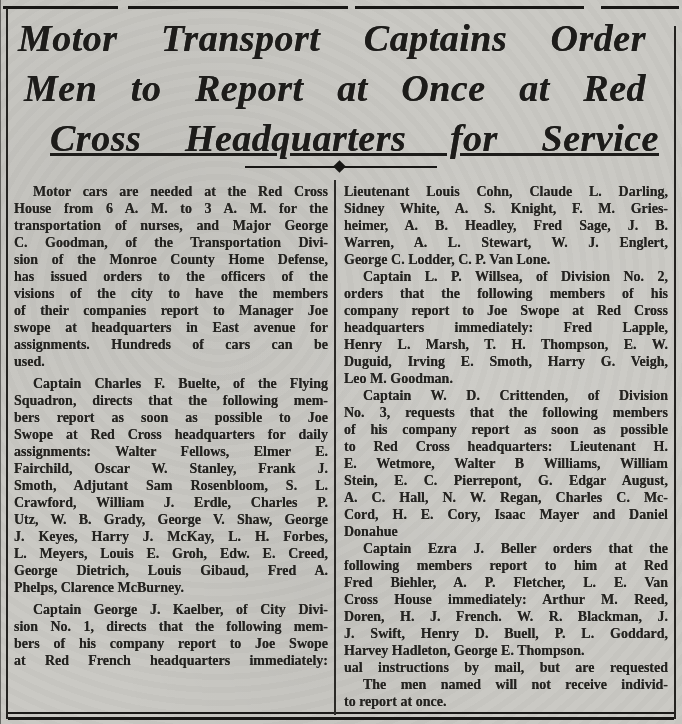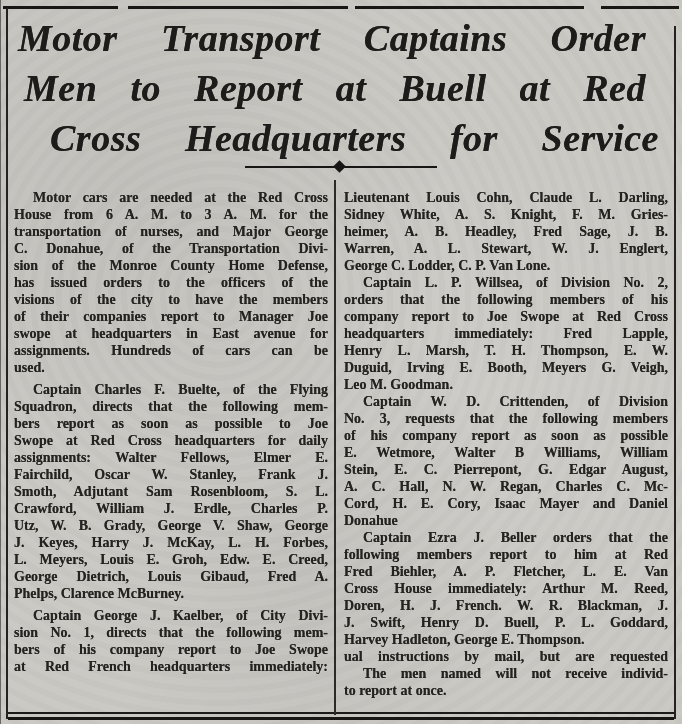--- a/index.html
+++ b/index.html
@@ -36,32 +36,32 @@
   
   .headline{position:absolute;top:13px;left:8px;right:8px;}
   .hl-line{
     font-style:italic;font-weight:700;font-size:38px;line-height:50px;
     letter-spacing:.5px;white-space:nowrap;
     text-align:justify;text-align-last:justify;
     text-shadow:0 0 .6px rgba(10,10,10,.75);
   }
   .hl-0{padding-left:10px;padding-right:28px;font-style:italic;}
   .hl-1{padding-left:16px;padding-right:28px;}
-  .hl-2{padding-left:42px;padding-right:15px;}
+  .hl-2{padding-left:42px;padding-right:15px;text-decoration:underline;}
 
   
   .ornament{position:absolute;left:245px;top:160px;width:192px;height:14px;}
   .ornament .bar{position:absolute;left:0;right:0;top:6px;height:2px;background:#17161 4;background:#171614;}
   .ornament .diamond{
     position:absolute;left:90px;top:2px;width:9px;height:9px;background:#171614;
     transform:rotate(45deg);
   }
 
   
-  .column{position:absolute;top:189px;}
+  .column{position:absolute;top:183px;}
   .column-left{left:14px;width:314px;}
   .column-right{left:344px;width:324px;}
   .paragraph{margin:0 0 5px 0;}
   .column-right .paragraph{margin-bottom:0;}
   .text-line{
     font-size:14px;font-weight:700;line-height:17px;
     color:#242320;
     text-align:justify;text-align-last:justify;
     text-shadow:0 0 .5px rgba(20,19,17,.6);
     white-space:nowrap;overflow:visible;
@@ -76,35 +76,35 @@
   <div class="top-rule"></div>
   <div class="left-edge"></div>
   <div class="left-rule"></div>
   <div class="right-rule"></div>
   <div class="bottom-rule-a"></div>
   <div class="bottom-rule-b"></div>
   <div class="column-divider"></div>
 
   <div class="headline">
       <div class="hl-line hl-0">Motor Transport Captains Order</div>
-      <div class="hl-line hl-1">Men to Report at Buell at Red</div>
+      <div class="hl-line hl-1">Men to Report at Once at Red</div>
       <div class="hl-line hl-2">Cross Headquarters for Service</div>
     </div>
 
   <div class="ornament">
     <div class="bar"></div>
     <div class="diamond"></div>
   </div>
 
   <div class="column column-left">
       <div class="paragraph">
         <div class="text-line indent">Motor cars are needed at the Red Cross</div>
         <div class="text-line">House from 6 A. M. to 3 A. M. for the</div>
         <div class="text-line">transportation of nurses, and Major George</div>
-        <div class="text-line">C. Donahue, of the Transportation Divi-</div>
+        <div class="text-line">C. Goodman, of the Transportation Divi-</div>
         <div class="text-line">sion of the Monroe County Home Defense,</div>
         <div class="text-line">has issued orders to the officers of the</div>
         <div class="text-line">visions of the city to have the members</div>
         <div class="text-line">of their companies report to Manager Joe</div>
         <div class="text-line">swope at headquarters in East avenue for</div>
         <div class="text-line">assignments.  Hundreds of cars can be</div>
         <div class="text-line last">used.</div>
       </div>
       <div class="paragraph">
         <div class="text-line indent">Captain Charles F. Buelte, of the Flying</div>
@@ -135,27 +135,28 @@
         <div class="text-line">heimer, A. B. Headley, Fred Sage, J. B.</div>
         <div class="text-line">Warren, A. L. Stewart, W. J. Englert,</div>
         <div class="text-line last">George C. Lodder, C. P. Van Lone.</div>
       </div>
       <div class="paragraph">
         <div class="text-line indent">Captain L. P. Willsea, of Division No. 2,</div>
         <div class="text-line">orders that the following members of his</div>
         <div class="text-line">company report to Joe Swope at Red Cross</div>
         <div class="text-line">headquarters immediately: Fred Lapple,</div>
         <div class="text-line">Henry L. Marsh, T. H. Thompson, E. W.</div>
-        <div class="text-line">Duguid, Irving E. Booth, Meyers G. Veigh,</div>
+        <div class="text-line">Duguid, Irving E. Smoth, Harry G. Veigh,</div>
         <div class="text-line last">Leo M. Goodman.</div>
       </div>
       <div class="paragraph">
         <div class="text-line indent">Captain W. D. Crittenden,  of Division</div>
         <div class="text-line">No. 3, requests that the following members</div>
         <div class="text-line">of his company report as soon as possible</div>
+        <div class="text-line">to Red Cross headquarters: Lieutenant H.</div>
         <div class="text-line">E. Wetmore, Walter B Williams, William</div>
         <div class="text-line">Stein, E. C. Pierrepont, G. Edgar August,</div>
         <div class="text-line">A. C. Hall, N. W. Regan, Charles C. Mc-</div>
         <div class="text-line">Cord, H. E. Cory, Isaac Mayer and Daniel</div>
         <div class="text-line last">Donahue</div>
       </div>
       <div class="paragraph">
         <div class="text-line indent">Captain Ezra J. Beller orders that the</div>
         <div class="text-line">following members report to him at Red</div>
         <div class="text-line">Fred Biehler, A. P. Fletcher, L. E. Van</div>

